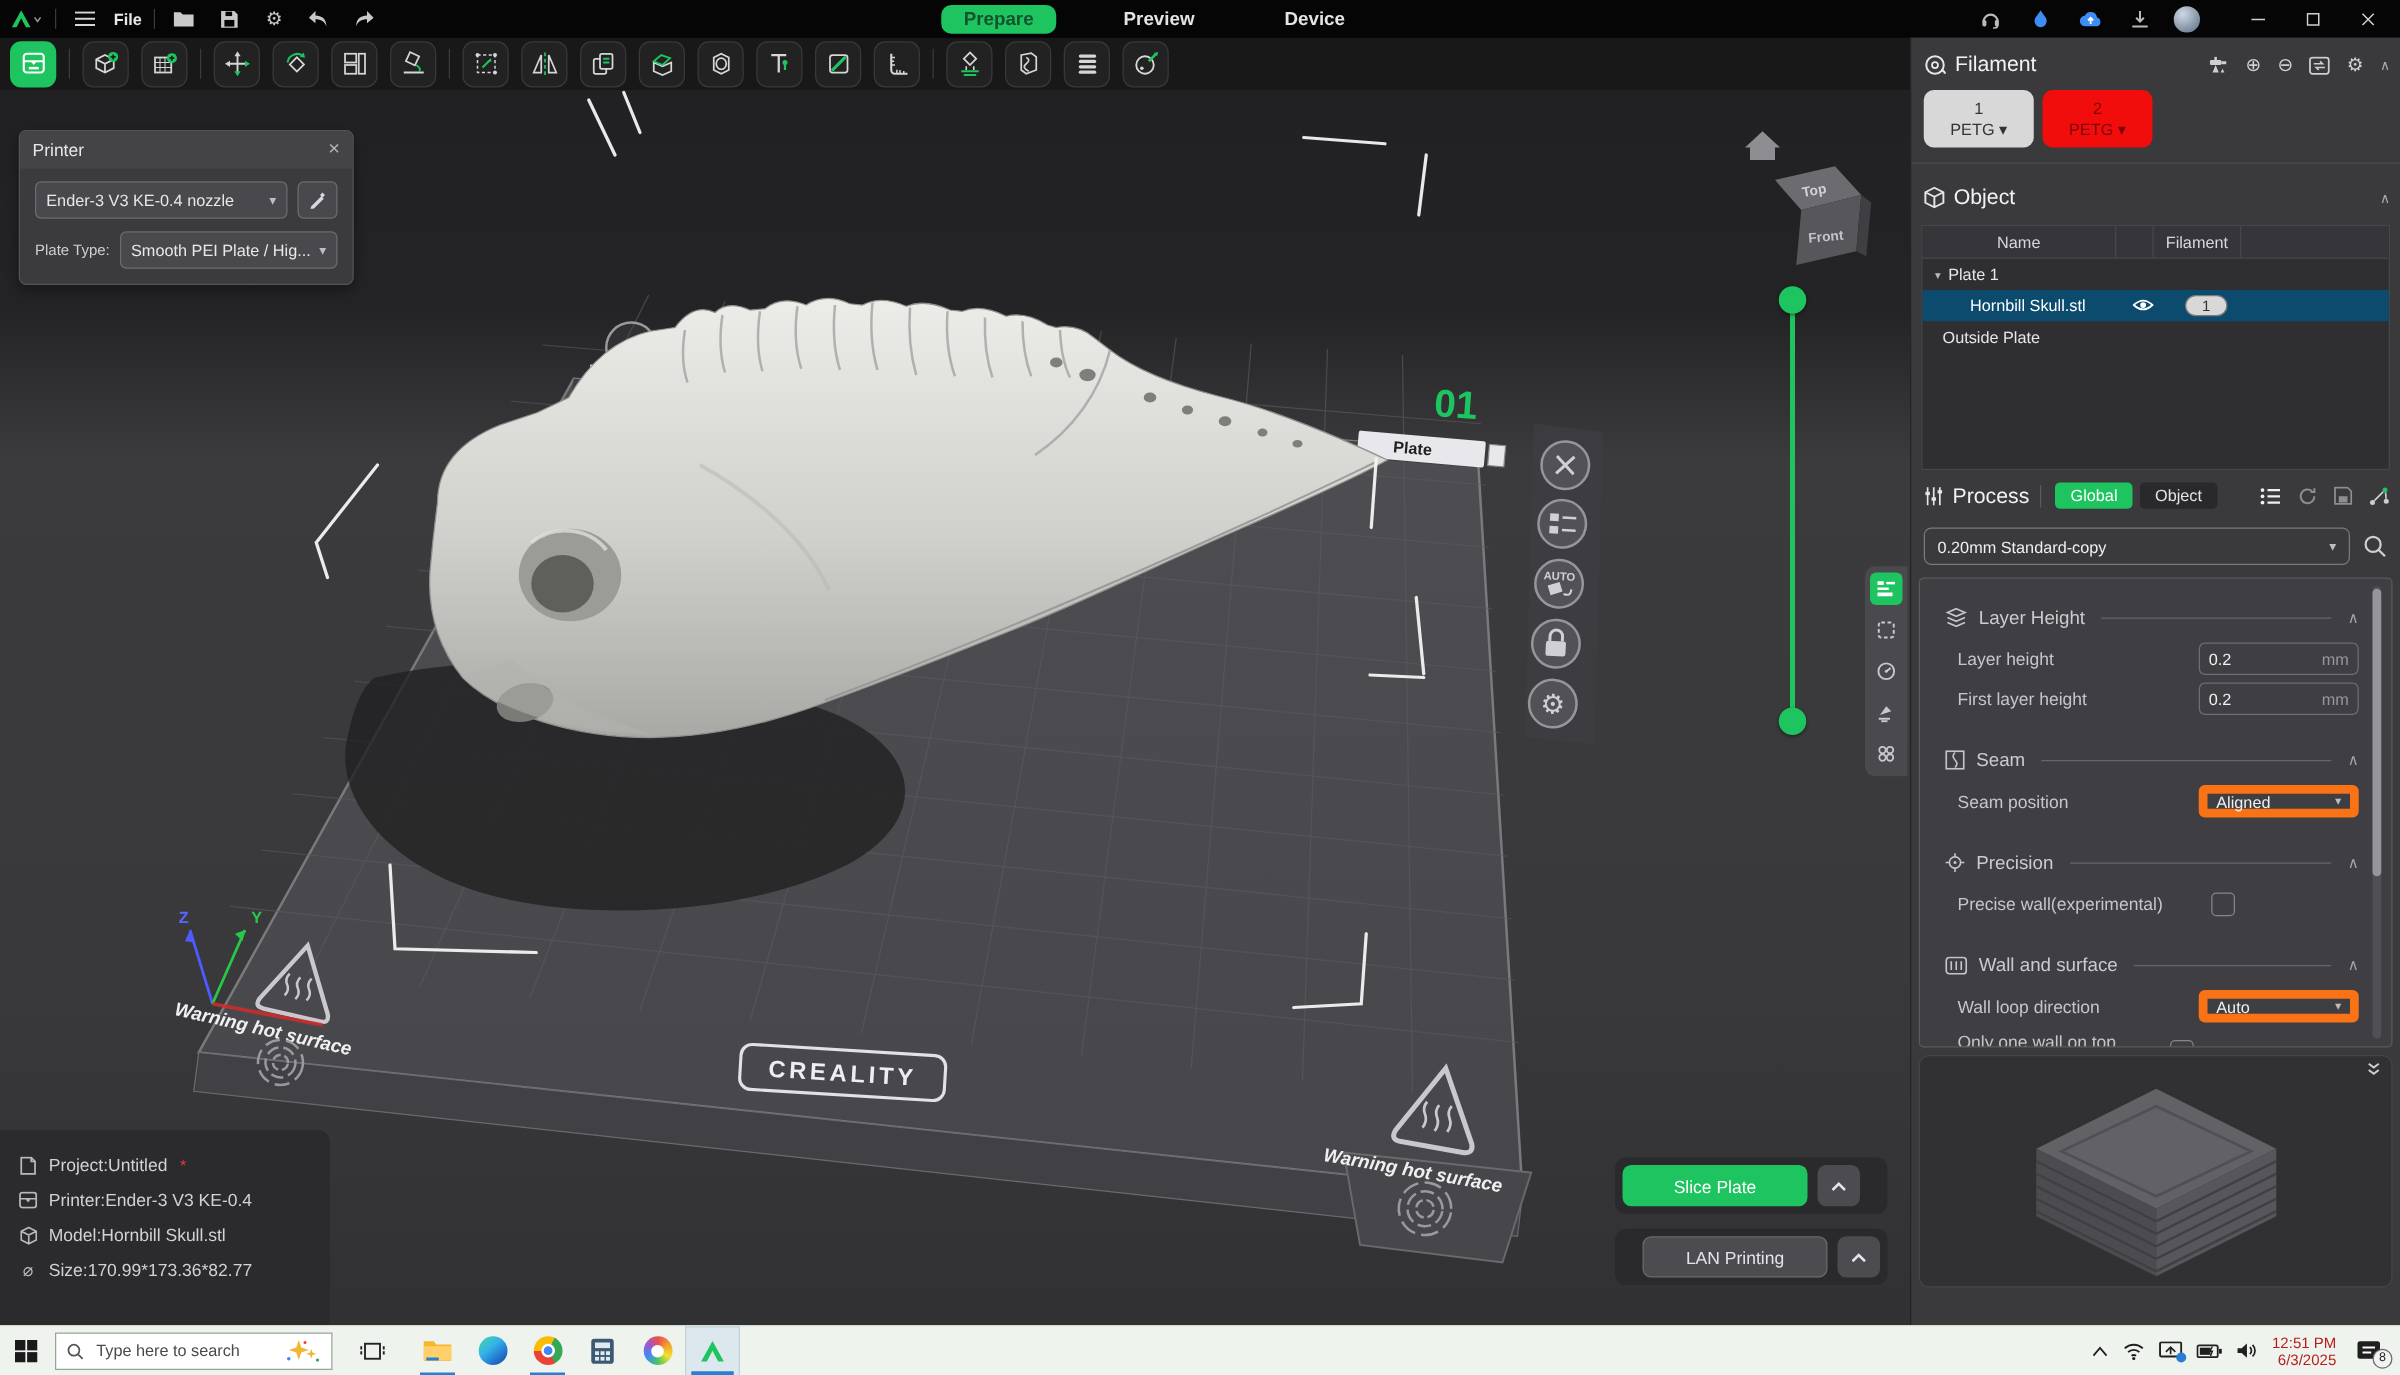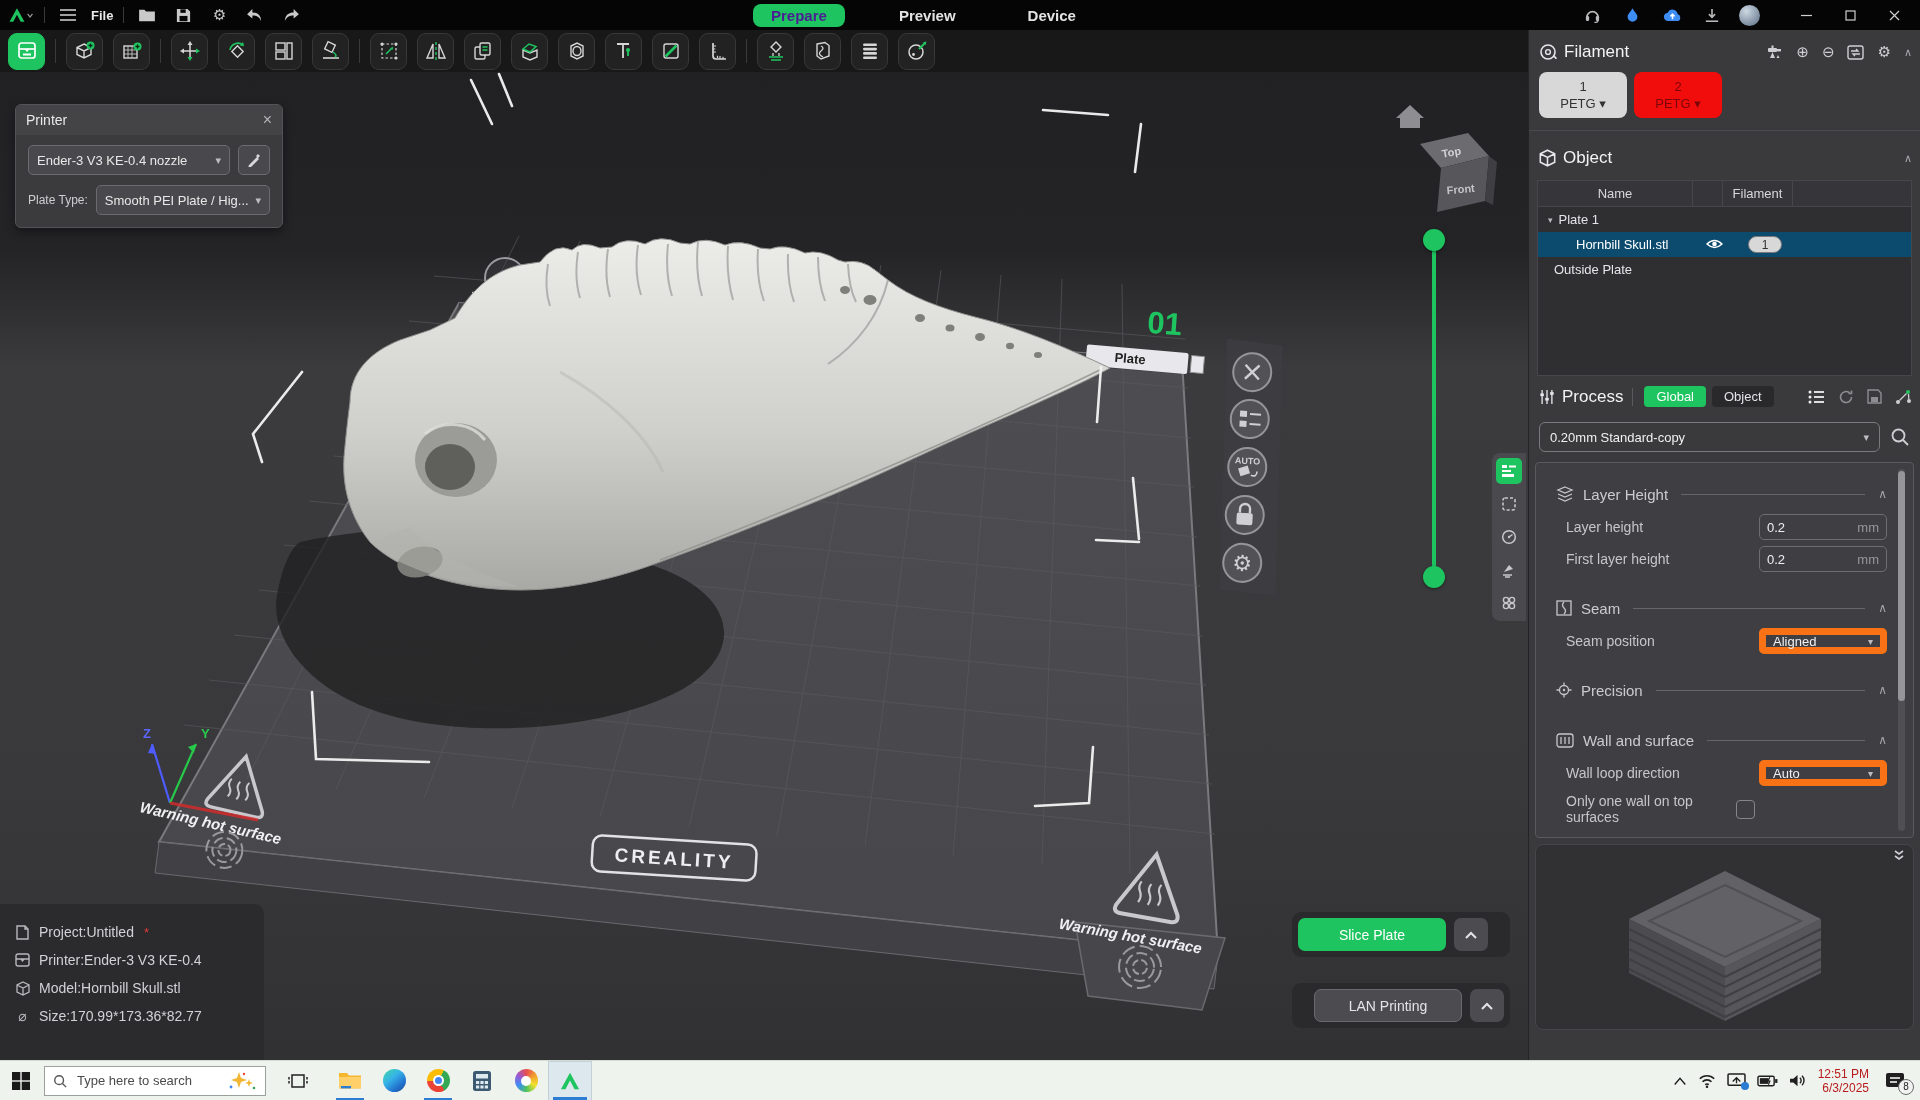--- a/index.html
+++ b/index.html
@@ -8,21 +8,21 @@
 
   
   .titlebar { position:relative; height:30px; background:#050505; display:flex; align-items:center; color:#d6d6d6; }
   .tb-left { display:flex; align-items:center; gap:10px; padding-left:8px; }
   .vsep { width:1px; height:16px; background:#3a3a3a; }
   .tb-file { font-size:13px; font-weight:bold; color:#e8e8e8; }
   .tb-ic { width:26px; height:22px; display:flex; align-items:center; justify-content:center; cursor:default; }
   .gear-glyph { font-size:15px; color:#c9c9c9; }
   .tabs { position:absolute; left:753px; top:0; height:30px; display:flex; align-items:center; gap:36px; }
   .tab { font-size:15px; font-weight:bold; color:#e4e4e4; padding:3px 18px; }
-  .tab.active { background:#1ec45f; color:#4c1d95; border-radius:8px; }
+  .tab.active { background:#1ec45f; color:#14532d; border-radius:8px; }
   .tb-right { position:absolute; right:0; top:0; height:30px; display:flex; align-items:center; gap:14px; padding-right:4px; }
   .avatar { width:21px; height:21px; border-radius:50%; background:radial-gradient(circle at 35% 30%,#cdd8e2,#76879b 75%); }
   .winbtns { display:flex; margin-left:10px; }
   .winbtn { width:44px; height:30px; display:flex; align-items:center; justify-content:center; }
 
   
   .content { display:flex; height:1030px; }
   .left-col { width:1528px; display:flex; flex-direction:column; }
 
   
@@ -48,21 +48,21 @@
   .pp-label { color:#cfcfd3; font-size:12px; white-space:nowrap; }
   .pp-select.small { flex:1; }
 
   
   .info-panel { position:absolute; left:0; bottom:0; width:264px; height:156px; background:#2b2b2e; border-top-right-radius:10px; padding:14px 0 0 14px; }
   .ip-row { display:flex; align-items:center; gap:8px; height:28px; color:#d2d2d6; font-size:14px; }
   .ip-ic { width:17px; display:flex; justify-content:center; color:#b9b9bd; font-size:14px; }
   .dirty { color:#e03a3a; margin-left:2px; font-size:13px; }
 
   
-  .actions { position:absolute; right:18px; bottom:32px; display:flex; flex-direction:column; gap:26px; }
+  .actions { position:absolute; right:18px; bottom:32px; display:flex; flex-direction:column; gap:12px; }
   .act-row { background:#2a2a2d; border-radius:9px; padding:6px; display:flex; gap:8px; }
   .act-btn { width:148px; height:33px; border-radius:7px; font-size:14px; color:#fff; display:flex; align-items:center; justify-content:center; }
   .act-btn.green { background:#1ec45f; }
   .act-btn.gray { background:#4c4c50; border:1px solid #6a6a6e; color:#e4e4e8;margin-left:16px; }
   .act-caret { width:34px; height:33px; border-radius:7px; background:#4c4c50; display:flex; align-items:center; justify-content:center; }
 
   
   .vslider { position:absolute; left:1429px; top:168px; width:10px; height:337px; }
   .vslider .bar { position:absolute; left:3px; top:0; width:4px; height:100%; background:#1ec45f; }
   .knob { position:absolute; left:-6px; width:22px; height:22px; border-radius:50%; background:#1ec45f; box-shadow:0 1px 3px rgba(0,0,0,.5); }
@@ -887,20 +887,24 @@
     <div class="grp-head" style="margin-top:16px">
       <svg width="16" height="16" viewBox="0 0 16 16">
             <circle cx="8" cy="8" r="4.5" fill="none" stroke="#c6c6ca" stroke-width="1.3"></circle>
             <path d="M8 0.5 v3 M8 12.5 v3 M0.5 8 h3 M12.5 8 h3" stroke="#c6c6ca" stroke-width="1.3"></path>
             <circle cx="8" cy="8" r="1.2" fill="#c6c6ca"></circle>
           </svg>
       <span class="grp-title">Precision</span>
           <span class="grp-line"></span>
           <span class="grp-caret">∧</span>
     </div>
+    <div class="srow">
+      <span class="slabel">Precise wall(experimental)</span>
+      <span class="scheck"></span>
+    </div>
 
     <div class="grp-head" style="margin-top:16px">
       <svg width="18" height="15" viewBox="0 0 18 15">
             <rect x="1" y="1" width="16" height="13" rx="2.5" fill="none" stroke="#c6c6ca" stroke-width="1.3"></rect>
             <path d="M5 4 v7 M9 4 v7 M13 4 v7" stroke="#c6c6ca" stroke-width="1.3"></path>
           </svg>
       <span class="grp-title">Wall and surface</span>
           <span class="grp-line"></span>
           <span class="grp-caret">∧</span>
     </div>

